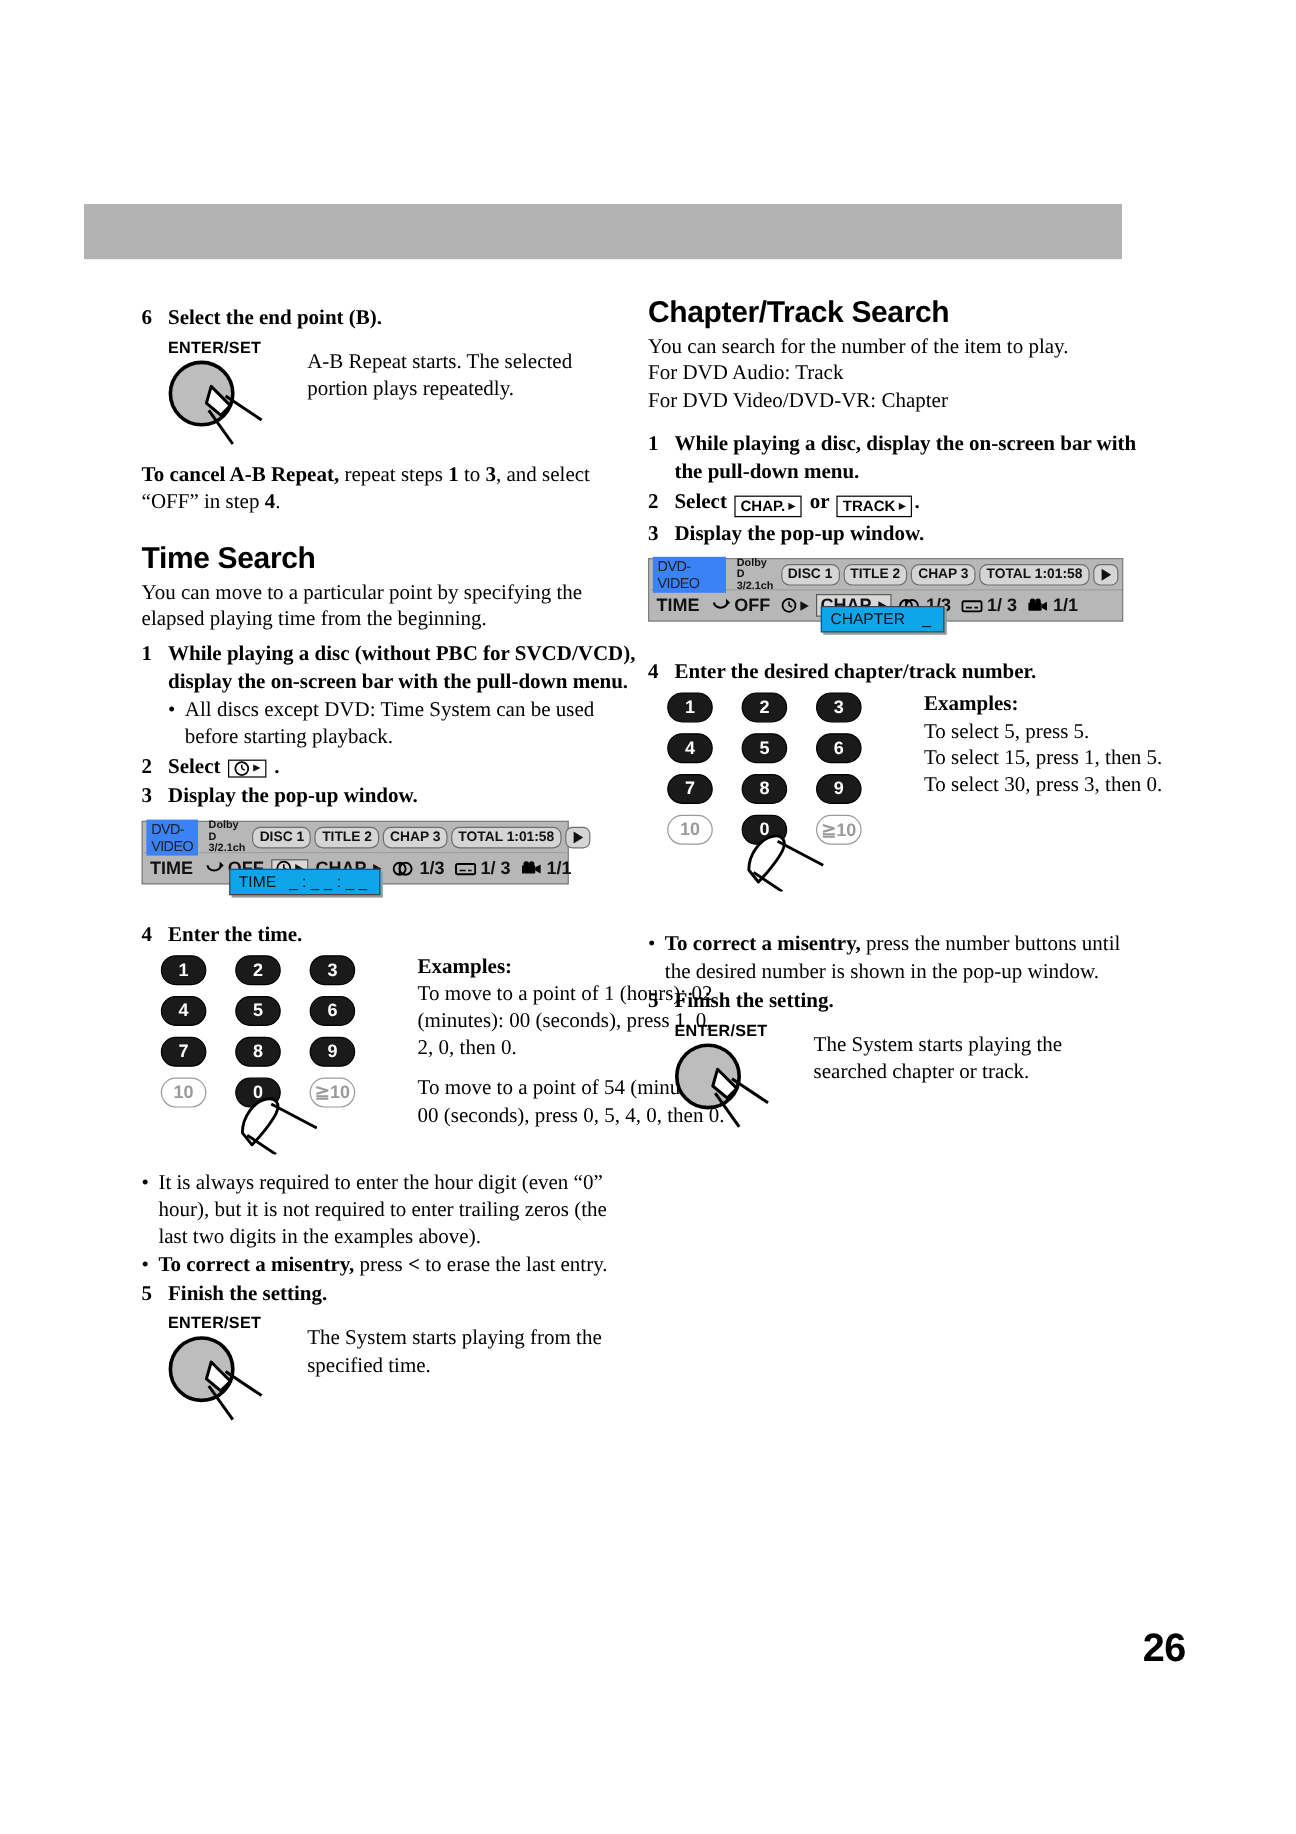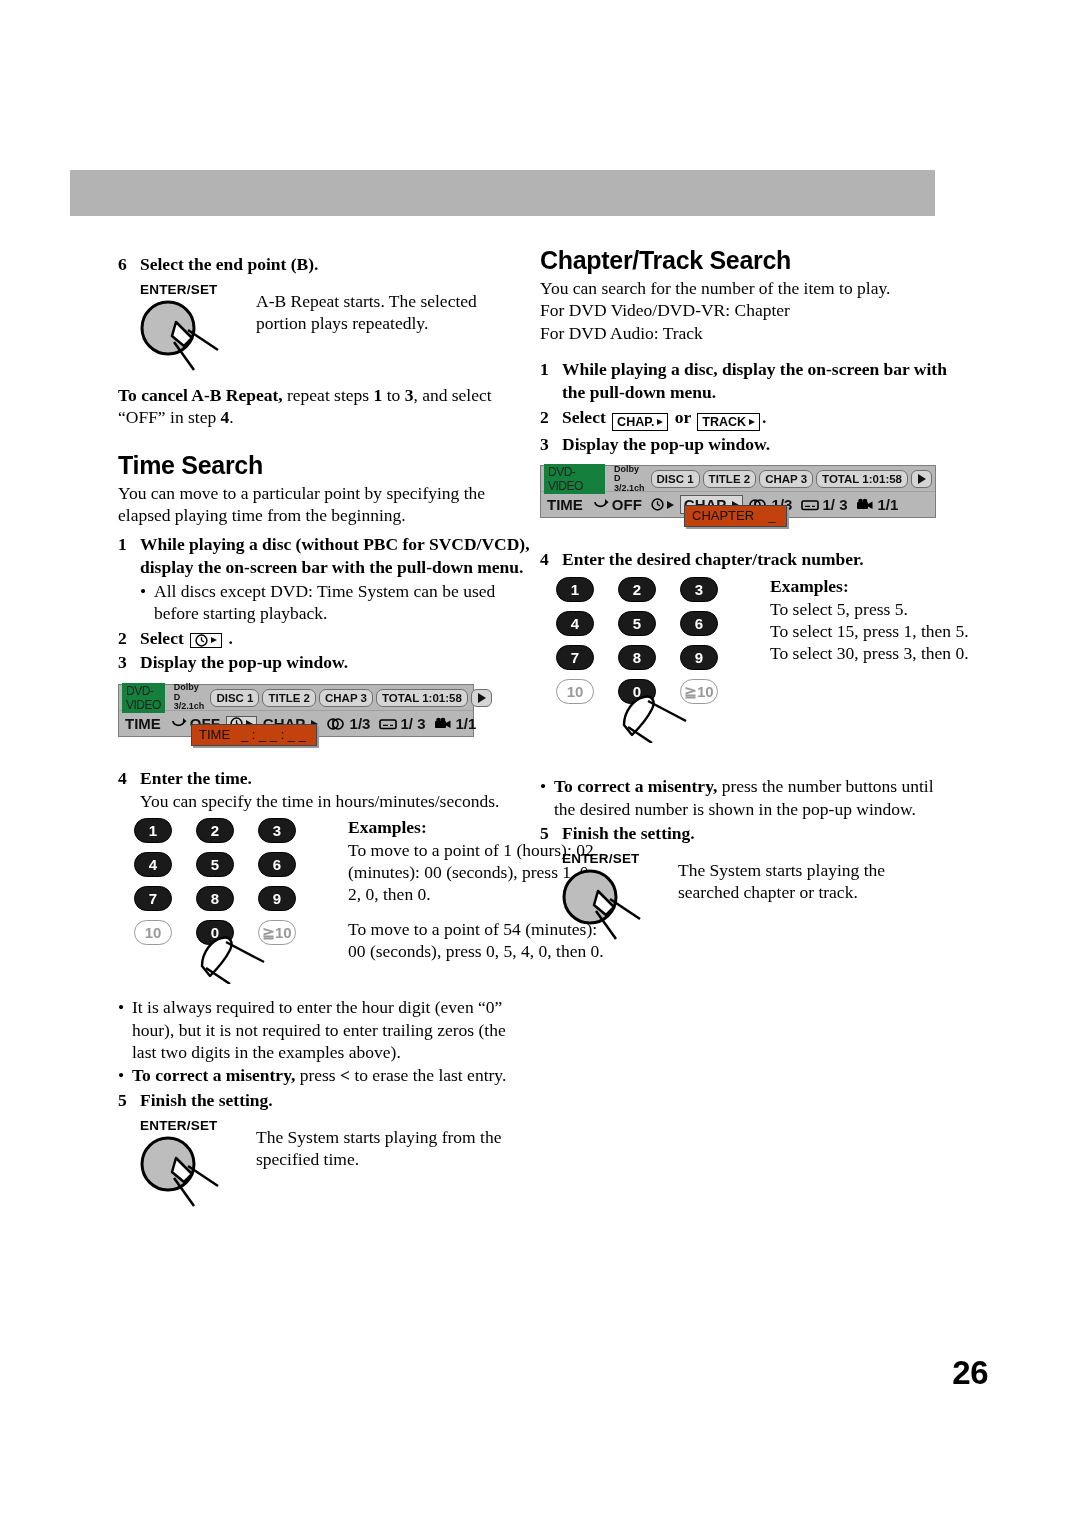--- a/index.html
+++ b/index.html
@@ -128,21 +128,21 @@
     border: 1px solid #6e6e6e;
     border-radius: 7px;
     font-size: 11.5px;
     font-weight: bold;
     padding: 1px 5px;
     line-height: 14px;
     white-space: nowrap;
     color: #111;
   }
   .disc-type {
-    background: #15803d;
+    background: #3b82f6;
     font-size: 12px;
     font-weight: normal;
     padding: 1px 4px;
     color: #222;
     letter-spacing: -0.5px;
     border: 0;
   }
   .dolby {
     font-size: 9px;
     font-weight: bold;
@@ -191,21 +191,21 @@
   }
   .arrow-small {
     width: 0; height: 0;
     border-left: 6px solid #111;
     border-top: 3.5px solid transparent;
     border-bottom: 3.5px solid transparent;
     display: inline-block;
   }
   .popup {
     position: absolute;
-    background: #c2410c;
+    background: #0ea5e9;
     border: 1px solid #444;
     box-shadow: 2px 2px 0 #9a9a9a;
     font-family: "Liberation Sans", sans-serif;
     font-size: 13px;
     padding: 2px 10px 3px 7px;
     white-space: pre;
     color: #111;
   }
 
   
@@ -390,21 +390,20 @@
         </span>
       </div>
     </div>
     <div class="popup" style="left:73px; top:40px;">TIME   _ : _ _ : _ _</div>
   </div>
 
   <div class="step" style="margin-top:30px">
     <span class="num">4</span>
     <span class="txt">Enter the time.</span>
   </div>
-  <p class="body-text" style="margin-left:22px">You can specify the time in hours/minutes/seconds.</p>
 
   <div class="keypad-block">
     <div class="keypad">
       <div class="kp-row">
         <span class="key">1</span>
         <span class="key">2</span>
         <span class="key">3</span>
       </div>
       <div class="kp-row">
         <span class="key">4</span>
@@ -462,22 +461,22 @@
     </div>
     <div class="knob-text">The System starts playing from the specified time.</div>
   </div>
 
 </div>
 
 <div class="col col-right">
 
   <h2 class="sec-title">Chapter/Track Search</h2>
   <p class="body-text">You can search for the number of the item to play.</p>
+  <p class="body-text">For DVD Audio: Track</p>
   <p class="body-text">For DVD Video/DVD-VR: Chapter</p>
-  <p class="body-text">For DVD Audio: Track</p>
 
   <div class="step" style="margin-top:14px">
     <span class="num">1</span>
     <span class="txt">While playing a disc, display the on-screen bar with the pull-down menu.</span>
   </div>
 
   <div class="step" style="margin-top:2px">
     <span class="num">2</span>
     <span class="txt">
       <span>Select</span>

